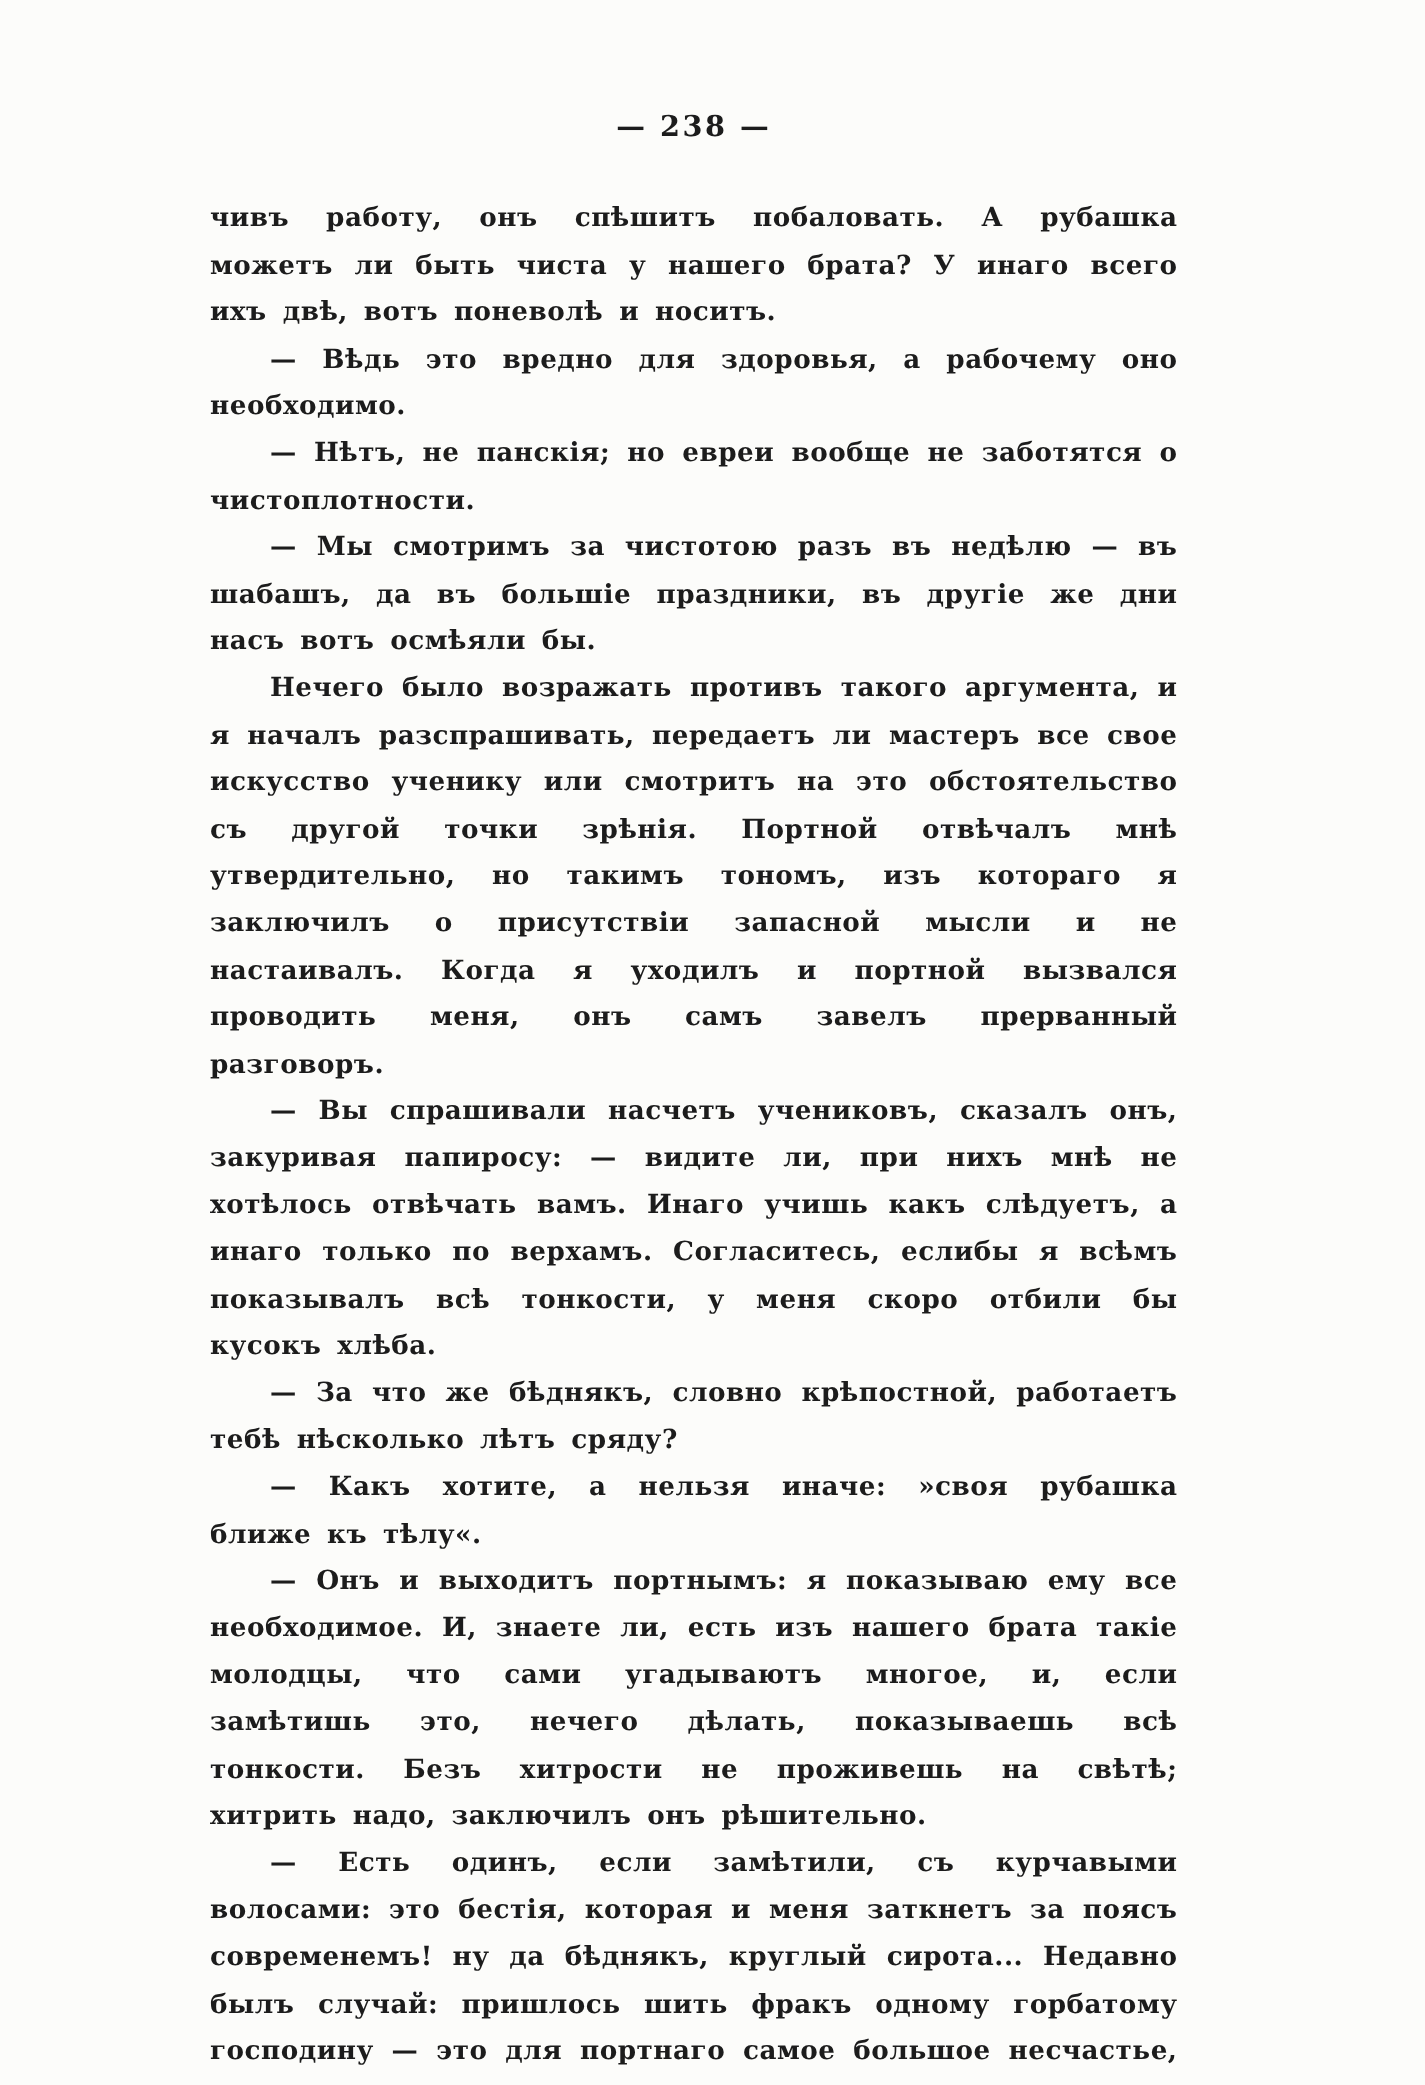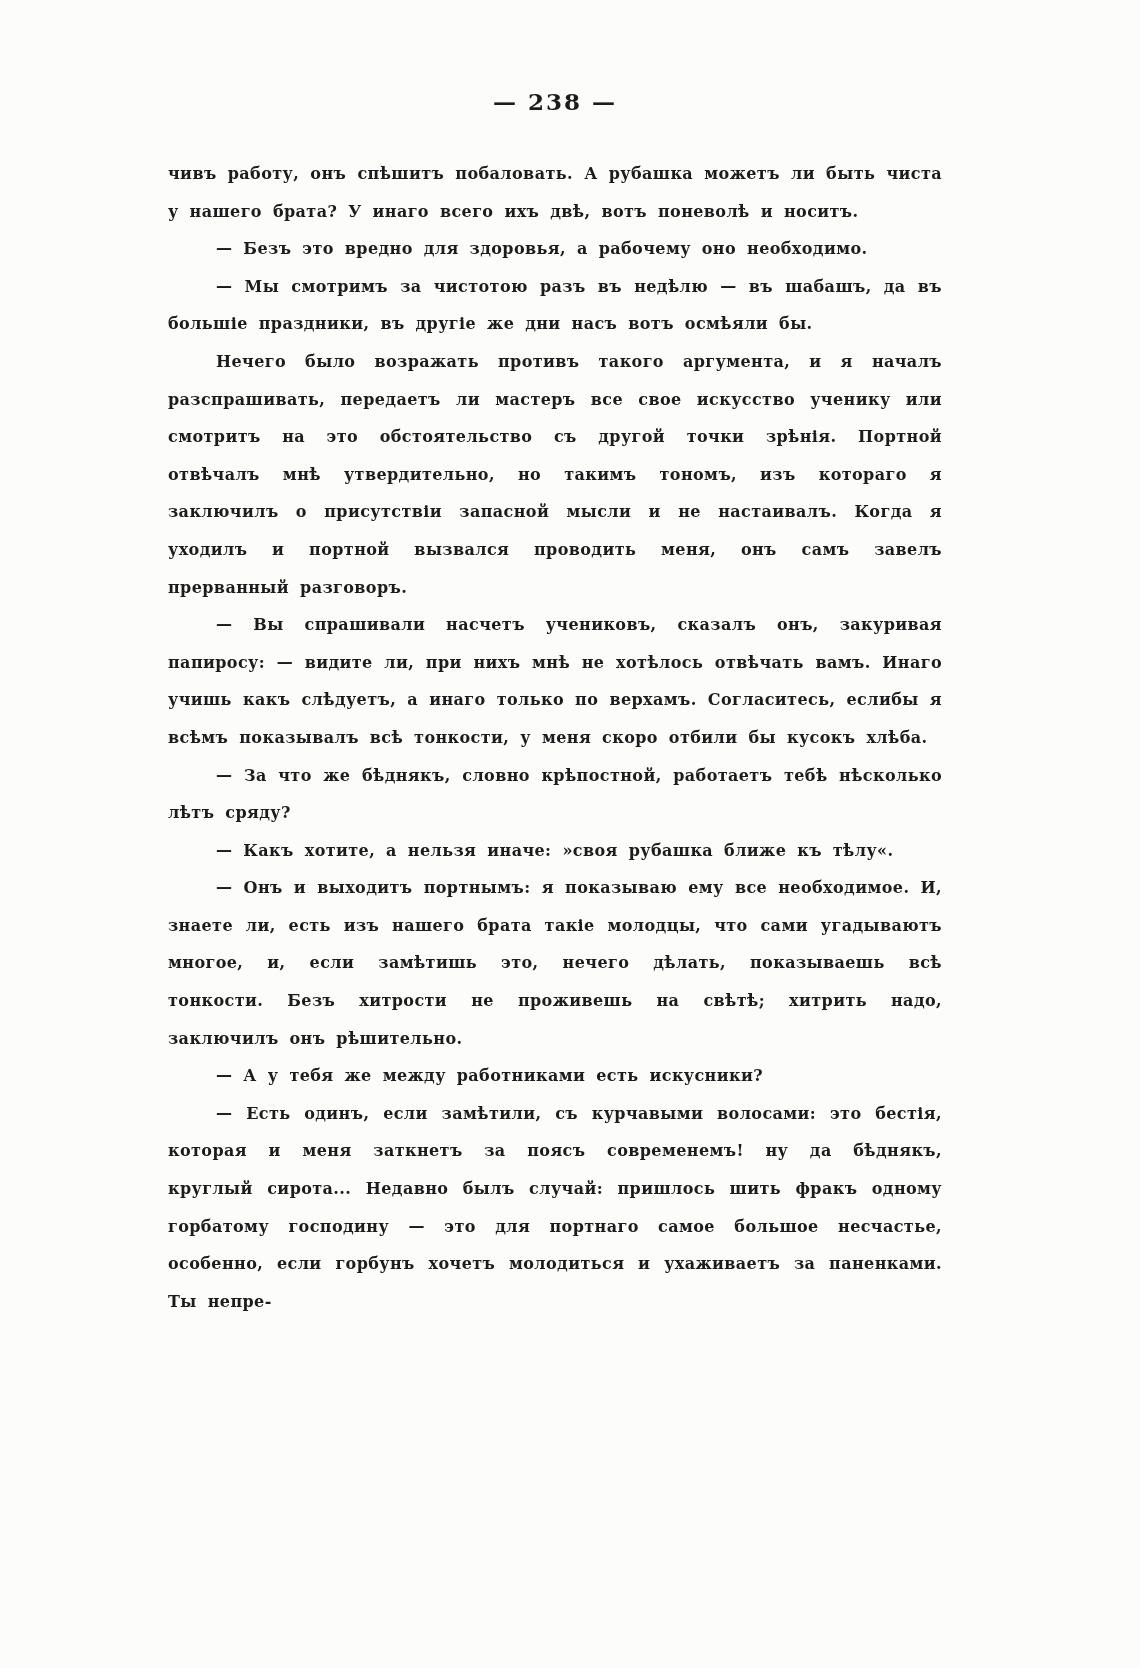--- a/index.html
+++ b/index.html
@@ -21,43 +21,43 @@
   }
   .page-number {
     text-align: center;
     font-size: 23px;
     font-weight: 600;
     letter-spacing: 2px;
     margin: 0 0 40px 0;
   }
   .body-text p {
     margin: 0;
-    font-size: 16px;
+    font-size: 21px;
     font-weight: 600;
     line-height: 37.6px;
     text-align: justify;
     text-indent: 48px;
     word-spacing: 5px;
     letter-spacing: 0.4px;
   }
   .body-text p.no-indent {
     text-indent: 0;
   }
 </style>
 </head>
 <body>
 
 <div class="page">
   <div class="page-number">— 238 —</div>
 
   <div class="body-text">
     <p class="no-indent">чивъ работу, онъ спѣшитъ побаловать. А рубашка можетъ ли быть чиста у нашего брата? У инаго всего ихъ двѣ, вотъ поневолѣ и носитъ.</p>
-    <p>— Безъ это вредно для здоровья, а рабочему оно необходимо.</p>
+    <p>— Вѣдь это вредно для здоровья, а рабочему оно необходимо.</p>
+    <p>— Нѣтъ, не панскія; но евреи вообще не заботятся о чистоплотности.</p>
     <p>— Мы смотримъ за чистотою разъ въ недѣлю — въ шабашъ, да въ большіе праздники, въ другіе же дни насъ вотъ осмѣяли бы.</p>
     <p>Нечего было возражать противъ такого аргумента, и я началъ разспрашивать, передаетъ ли мастеръ все свое искусство ученику или смотритъ на это обстоятельство съ другой точки зрѣнія. Портной отвѣчалъ мнѣ утвердительно, но такимъ тономъ, изъ котораго я заключилъ о присутствіи запасной мысли и не настаивалъ. Когда я уходилъ и портной вызвался проводить меня, онъ самъ завелъ прерванный разговоръ.</p>
     <p>— Вы спрашивали насчетъ учениковъ, сказалъ онъ, закуривая папиросу: — видите ли, при нихъ мнѣ не хотѣлось отвѣчать вамъ. Инаго учишь какъ слѣдуетъ, а инаго только по верхамъ. Согласитесь, еслибы я всѣмъ показывалъ всѣ тонкости, у меня скоро отбили бы кусокъ хлѣба.</p>
     <p>— За что же бѣднякъ, словно крѣпостной, работаетъ тебѣ нѣсколько лѣтъ сряду?</p>
     <p>— Какъ хотите, а нельзя иначе: »своя рубашка ближе къ тѣлу«.</p>
     <p>— Онъ и выходитъ портнымъ: я показываю ему все необходимое. И, знаете ли, есть изъ нашего брата такіе молодцы, что сами угадываютъ многое, и, если замѣтишь это, нечего дѣлать, показываешь всѣ тонкости. Безъ хитрости не проживешь на свѣтѣ; хитрить надо, заключилъ онъ рѣшительно.</p>
-    <p>— А у тебя же между работниками есть искусники?</p>
     <p>— Есть одинъ, если замѣтили, съ курчавыми волосами: это бестія, которая и меня заткнетъ за поясъ современемъ! ну да бѣднякъ, круглый сирота... Недавно былъ случай: пришлось шить фракъ одному горбатому господину — это для портнаго самое большое несчастье, особенно, если горбунъ хочетъ молодиться и ухаживаетъ за паненками. Ты непре-</p>
   </div>
 </div>
 
 </body></html>

